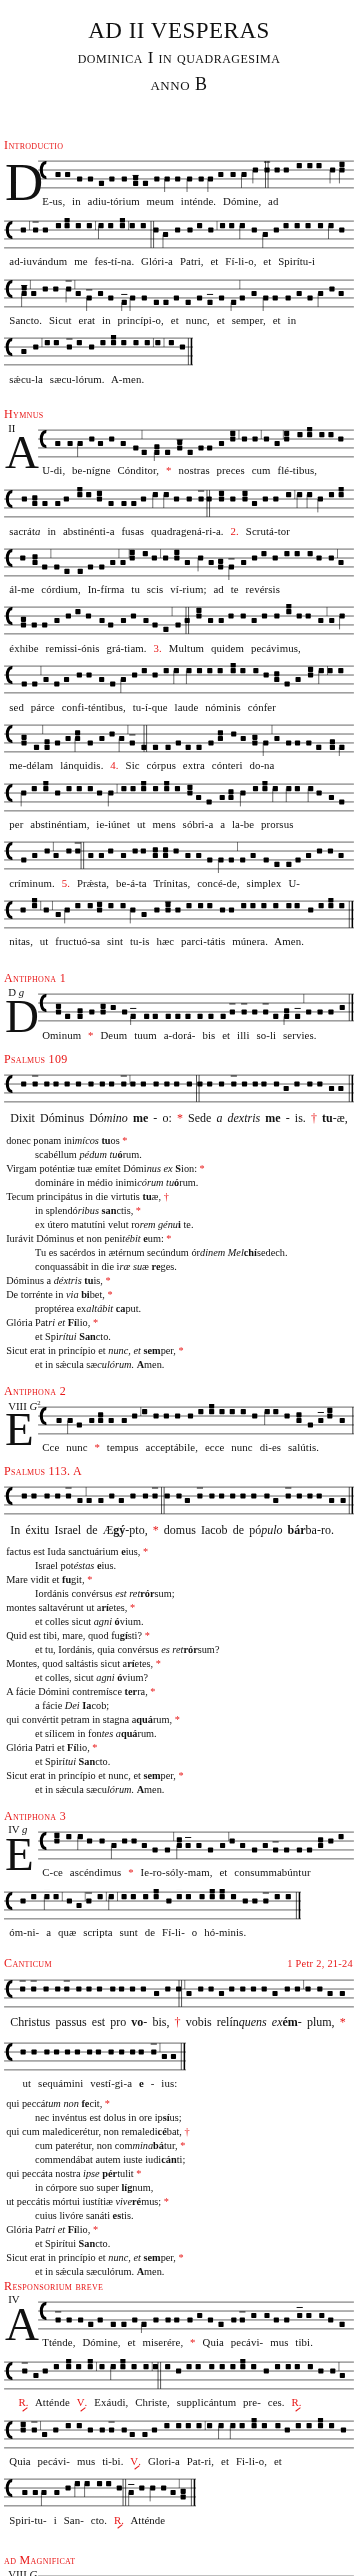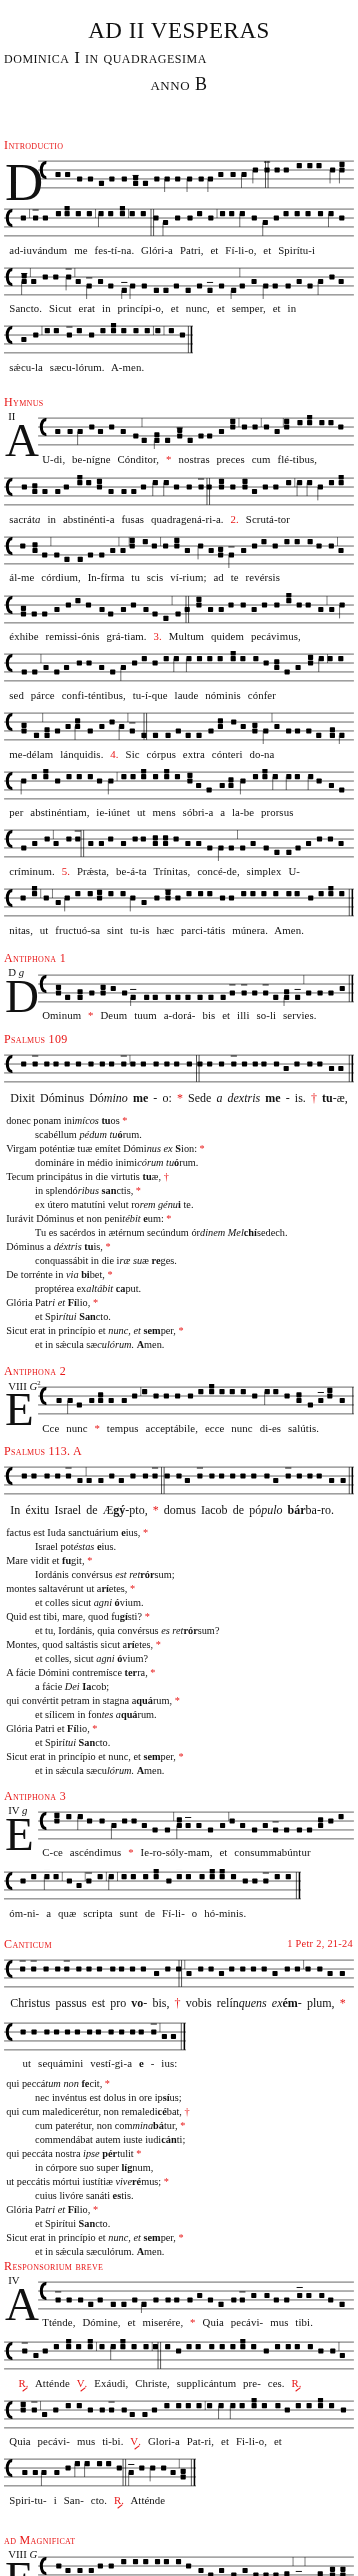--- a/index.html
+++ b/index.html
@@ -3,21 +3,21 @@
 <meta charset="utf-8">
 <style>
   :root{ --red:#e81717; --ink:#111; }
   html,body{margin:0;padding:0;background:#ffffff;}
   .page{
     width:358px;height:3285px;overflow:hidden;background:#ffffff;color:var(--ink);
     font-family:"Liberation Serif","DejaVu Serif",serif;position:relative;
   }
   .content{display:flex;flex-direction:column;padding:0 4.1px;}
   .title1{margin-top:17.5px;font-size:23px;text-align:center;letter-spacing:0.5px;line-height:1.1;}
-  .title2{margin-top:6.2px;font-size:17px;font-variant:small-caps;text-align:left;letter-spacing:0.5px;line-height:1.1;}
+  .title2{margin-top:6.2px;font-size:17px;font-variant:small-caps;text-align:center;letter-spacing:0.5px;line-height:1.1;}
   .title3{margin-top:7.2px;font-size:18px;font-variant:small-caps;text-align:center;letter-spacing:0.5px;line-height:1.1;}
   .heading{color:var(--red);font-variant:small-caps;font-size:12px;letter-spacing:0.3px;text-align:left;line-height:1.15;margin-bottom:4.1px;position:relative;}
   .heading .ref{position:absolute;right:1px;top:0.5px;font-variant:normal;font-size:10.3px;}
   .staff-wrap{margin:1.5px 0;}
   .open{display:flex;align-items:flex-start;margin:1.5px 0;}
   .open-left{width:34px;flex:none;position:relative;}
   .mode{position:absolute;top:-5.7px;left:4.1px;font-size:10.8px;white-space:nowrap;}
   .mode sup{font-size:6.7px;}
   .dropcap{font-size:47px;line-height:.80;padding-top:6.7px;padding-left:1px;}
   .dropcap.big{font-size:53px;padding-top:2.6px;}
@@ -87,20 +87,21 @@
               <rect x="522.5" y="9.7" width="10" height="10" rx="1.5" fill="#000"></rect>
               <rect x="540.3" y="9.7" width="10" height="10" rx="1.5" fill="#000"></rect>
               <rect x="566.7" y="18.3" width="10" height="10" rx="1.5" fill="#000"></rect>
               <line x1="566.7" y1="23.3" x2="566.7" y2="49.3" stroke="#000" stroke-width="1.1"></line>
               <rect x="584.9" y="18.3" width="10" height="10" rx="1.5" fill="#000"></rect>
               <line x1="584.9" y1="23.3" x2="584.9" y2="49.3" stroke="#000" stroke-width="1.1"></line>
               <rect x="584.9" y="7.3" width="10" height="10" rx="1.5" fill="#000"></rect>
               <line x1="441.4" y1="6" x2="441.4" y2="58" stroke="#000" stroke-width="1.3"></line>
               <line x1="446.4" y1="6" x2="446.4" y2="58" stroke="#000" stroke-width="1.3"></line>
             </svg>
+            <div class="lyric">E-us, in adiu-tórium meum inténde. Dómine, ad</div>
           </div>
         </div>
         <div class="staff-wrap">
           <svg width="350" height="34" viewBox="0 0 679 66" xmlns="http://www.w3.org/2000/svg" style="display:block">
             <line x1="0" y1="6" x2="679" y2="6" stroke="#1a1a1a" stroke-width="1.3"></line>
             <line x1="0" y1="23.333333333333332" x2="679" y2="23.333333333333332" stroke="#1a1a1a" stroke-width="1.3"></line>
             <line x1="0" y1="40.666666666666664" x2="679" y2="40.666666666666664" stroke="#1a1a1a" stroke-width="1.3"></line>
             <line x1="0" y1="58" x2="679" y2="58" stroke="#1a1a1a" stroke-width="1.3"></line>
             <path d="M16 9 C 3 7 3 39.666666666666664 16 37.666666666666664" fill="none" stroke="#000" stroke-width="6"></path>
             <rect x="32.4" y="18.3" width="10" height="10" rx="1.5" fill="#000"></rect>
@@ -706,21 +707,21 @@
             <rect x="590.2" y="18.3" width="10" height="10" rx="1.5" fill="#000"></rect>
             <rect x="610.4" y="9.7" width="10" height="10" rx="1.5" fill="#000"></rect>
             <rect x="629.3" y="9.7" width="10" height="10" rx="1.5" fill="#000"></rect>
             <rect x="629.3" y="-1.3" width="10" height="10" rx="1.5" fill="#000"></rect>
             <rect x="650.5" y="9.7" width="10" height="10" rx="1.5" fill="#000"></rect>
             <line x1="670" y1="6" x2="670" y2="58" stroke="#000" stroke-width="1.3"></line>
             <line x1="676" y1="6" x2="676" y2="58" stroke="#000" stroke-width="3"></line>
           </svg>
         </div>
         <div class="lyric">nitas, ut fructuó-sa sint tu-is hæc parci-tátis múnera. Amen.</div>
-        <div class="heading" style="margin-top: 9px;">Antiphona 1</div>
+        <div class="heading" style="margin-top: 17px;">Antiphona 1</div>
         <div class="open">
           <div class="open-left">
             <div class="mode">D <i>g</i></div>
             <div class="dropcap">D</div>
           </div>
           <div class="open-right">
             <svg width="316" height="34" viewBox="0 0 613 66" xmlns="http://www.w3.org/2000/svg" style="display:block">
               <line x1="0" y1="6" x2="613" y2="6" stroke="#1a1a1a" stroke-width="1.3"></line>
               <line x1="0" y1="23.333333333333332" x2="613" y2="23.333333333333332" stroke="#1a1a1a" stroke-width="1.3"></line>
               <line x1="0" y1="40.666666666666664" x2="613" y2="40.666666666666664" stroke="#1a1a1a" stroke-width="1.3"></line>
@@ -823,22 +824,22 @@
         <div>
           <div class="verse">donec ponam ini<i>mícos</i> <b>tu</b>os <span class="red">*</span></div>
           <div class="verse i1">scabéllum <i>pédum tu</i><b>ó</b>rum.</div>
           <div class="verse">Virgam poténtiæ tuæ emítet Dómi<i>nus ex</i> <b>S</b>ion: <span class="red">*</span></div>
           <div class="verse i1">domináre in médio inimi<i>córum tu</i><b>ó</b>rum.</div>
           <div class="verse">Tecum principátus in die virtutis <b>tu</b>æ, <span class="red">†</span></div>
           <div class="verse i1">in splendó<i>ribus</i> <b>san</b>ctis, <span class="red">*</span></div>
           <div class="verse i1">ex útero matutíni velut ro<i>rem génu</i><b>i</b> te.</div>
           <div class="verse">Iurávit Dóminus et non peni<i>tébit</i> <b>e</b>um: <span class="red">*</span></div>
           <div class="verse i1">Tu es sacérdos in ætérnum secúndum ór<i>dinem Mel</i><b>chí</b>sedech.</div>
+          <div class="verse i1">conquassábit in die i<i>ræ su</i>æ <b>re</b>ges.</div>
           <div class="verse">Dóminus a <i>déxtris</i> <b>tu</b>is, <span class="red">*</span></div>
-          <div class="verse i1">conquassábit in die i<i>ræ su</i>æ <b>re</b>ges.</div>
           <div class="verse">De torrénte in <i>via</i> <b>bi</b>bet, <span class="red">*</span></div>
           <div class="verse i1">proptérea ex<i>altábit</i> <b>ca</b>put.</div>
           <div class="verse">Glória Pat<i>ri et</i> <b>Fí</b>lio, <span class="red">*</span></div>
           <div class="verse i1">et Spi<i>rítui</i> <b>San</b>cto.</div>
           <div class="verse">Sicut erat in princípio et <i>nunc, et</i> <b>sem</b>per, <span class="red">*</span></div>
           <div class="verse i1">et in sǽcula sæ<i>culórum.</i> <b>A</b>men.</div>
         </div>
         <div class="heading" style="margin-top: 13.4px;">Antiphona 2</div>
         <div class="open">
           <div class="open-left">

